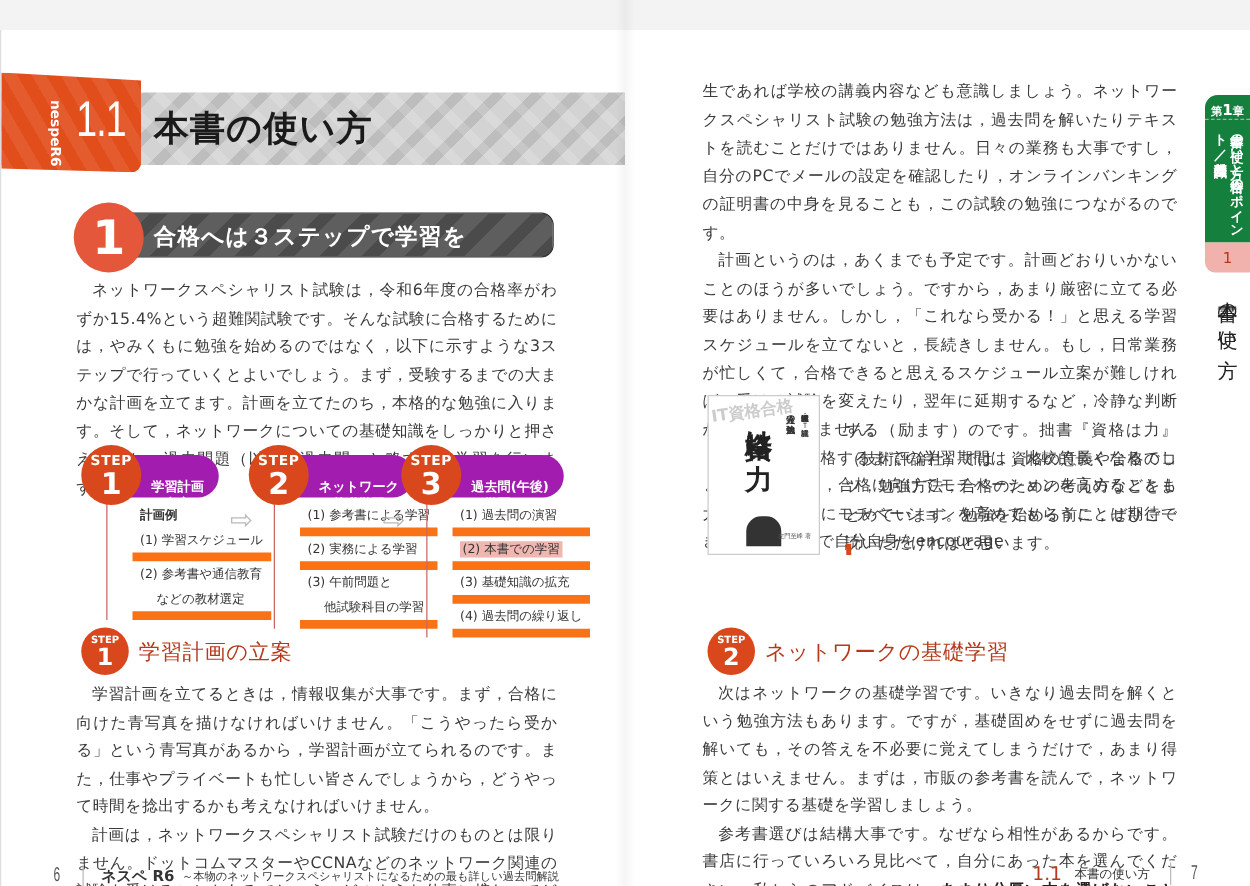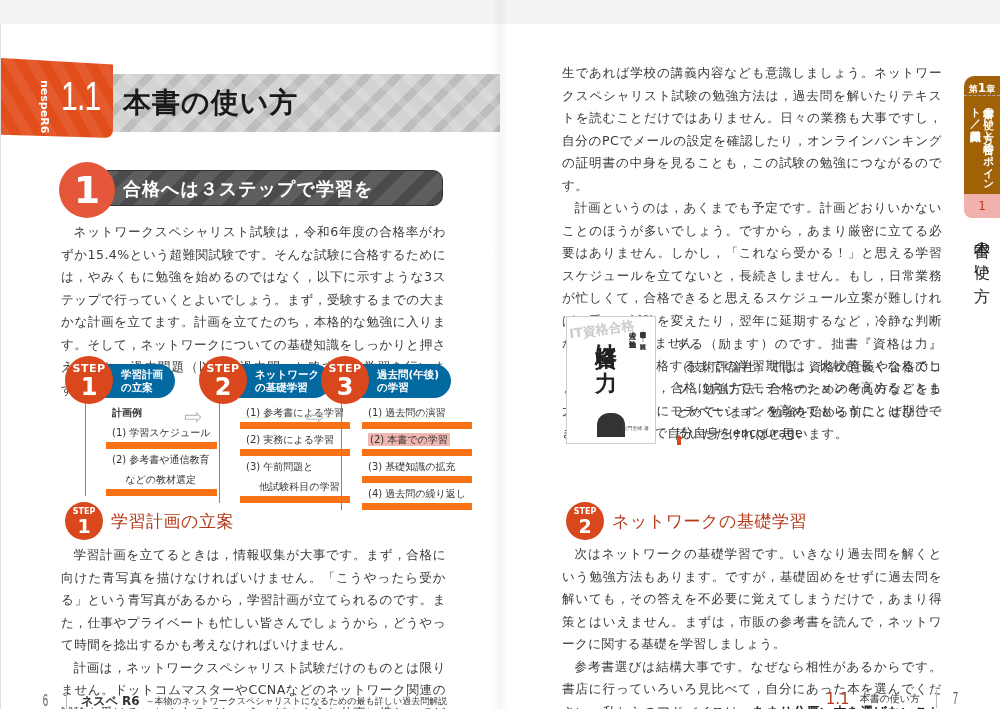--- a/index.html
+++ b/index.html
@@ -35,21 +35,21 @@
   .body-text { position: absolute; font-size: 12.6px; line-height: 22.5px; color: #3a3a3a; letter-spacing: 0.4px; text-align: justify; }
   .body-text p { text-indent: 1em; }
   .body-text p.noindent { text-indent: 0; }
 
   
   .step-col { position: absolute; }
   .step-badge { position: relative; height: 52px; }
   .step-circle { position: absolute; left: 0; top: 0; width: 48px; height: 48px; border-radius: 50%; background: #d9481c; color:#fff; text-align:center; z-index:2; }
   .step-circle .w { display:block; font-size: 11px; font-weight: bold; line-height: 13px; margin-top: 6px; letter-spacing: 0.5px; }
   .step-circle .n { display:block; font-size: 24px; font-weight: bold; line-height: 24px; }
-  .step-pill { position: absolute; left: 22px; top: 8px; height: 34px; background: #0369a1; border-radius: 0 17px 17px 0; color: #fff; font-size: 10.5px; font-weight: bold; line-height: 13px; padding: 4px 12px 0 34px; white-space: nowrap; }
+  .step-pill { position: absolute; left: 22px; top: 8px; height: 34px; background: #a21caf; border-radius: 0 17px 17px 0; color: #fff; font-size: 10.5px; font-weight: bold; line-height: 13px; padding: 20px 12px 0 34px; white-space: nowrap; }
   .step-list { position: absolute; left: 20px; top: 50px; border-left: 1px solid #c66; padding-left: 20px; }
   .step-item { font-size: 10px; color: #333; padding: 4px 6px 3px 6px; border-bottom: 7px solid #f97316; white-space: nowrap; line-height: 13px; }
   .step-item.head { font-weight: bold; border-bottom: none; }
   .step-item.hl span { background: #f0b6b0; padding: 1px 2px; }
   .step-arrow { position: absolute; font-size: 22px; color: #bbb; }
 
   
   .mini-step { position: absolute; width: 38px; height: 38px; border-radius: 50%; background: #d9481c; color:#fff; text-align:center; }
   .mini-step .w { display:block; font-size: 8px; font-weight:bold; margin-top:5px; line-height:9px; }
   .mini-step .n { display:block; font-size: 19px; font-weight:bold; line-height: 20px; }
@@ -59,21 +59,21 @@
   .footer-left { position: absolute; left: 40px; top: 668px; font-size: 10px; color: #333; display:flex; align-items:center; }
   .pg-num { font-size: 16px; color: #555; font-family: "Liberation Sans", sans-serif; transform: scaleX(0.6); }
   .footer-sep { width: 1px; height: 18px; background: #bbb; margin: 0 14px 0 16px; }
   .footer-brand { font-weight: bold; font-size: 12px; margin-right: 6px; }
   .footer-sub { font-size: 9px; color: #333; }
   .footer-right { position: absolute; right: 40px; top: 666px; display:flex; align-items:center; font-size: 10px; }
   .footer-right .secnum { color: #b5391a; font-size: 15px; margin-right: 10px; }
   .footer-right .sectitle { font-size: 10px; color: #333; }
 
   
-  .side-tab { position: absolute; right: 0; top: 52px; width: 36px; height: 118px; background: #a16207; border-radius: 10px 0 0 0; }
+  .side-tab { position: absolute; right: 0; top: 52px; width: 36px; height: 118px; background: #15803d; border-radius: 10px 0 0 0; }
   .side-tab .chap { color:#fff; font-size: 9px; font-weight:bold; text-align:center; padding-top: 5px; border-bottom: 1px dashed #aaa; height: 20px; }
   .side-tab .chap b { font-size: 12px; }
   .side-tab .vtext { writing-mode: vertical-rl; color:#fff; font-size: 10.5px; font-weight:bold; line-height: 13px; height: 92px; margin: 4px auto 0; letter-spacing: 0px; }
   .side-tab-num { position: absolute; right: 0; top: 170px; width: 36px; height: 24px; background: #f1b2ad; color:#b5391a; text-align:center; font-size: 12px; line-height: 24px; border-radius: 0 0 0 8px; }
   .side-tab-title { position: absolute; right: 8px; top: 204px; writing-mode: vertical-rl; font-size: 16px; color: #222; letter-spacing: 2px; }
 
   
   .book { position: absolute; left: 566px; top: 316px; width: 90px; height: 128px; border: 1px solid #ccc; background: #fff; }
   .book .big { position:absolute; left: 26px; top: 12px; writing-mode: vertical-rl; font-size: 22px; font-weight: bold; color:#222; line-height: 26px; }
   .book .sub1 { position:absolute; right: 8px; top: 10px; writing-mode: vertical-rl; font-size: 6px; color:#333; height: 80px; }

